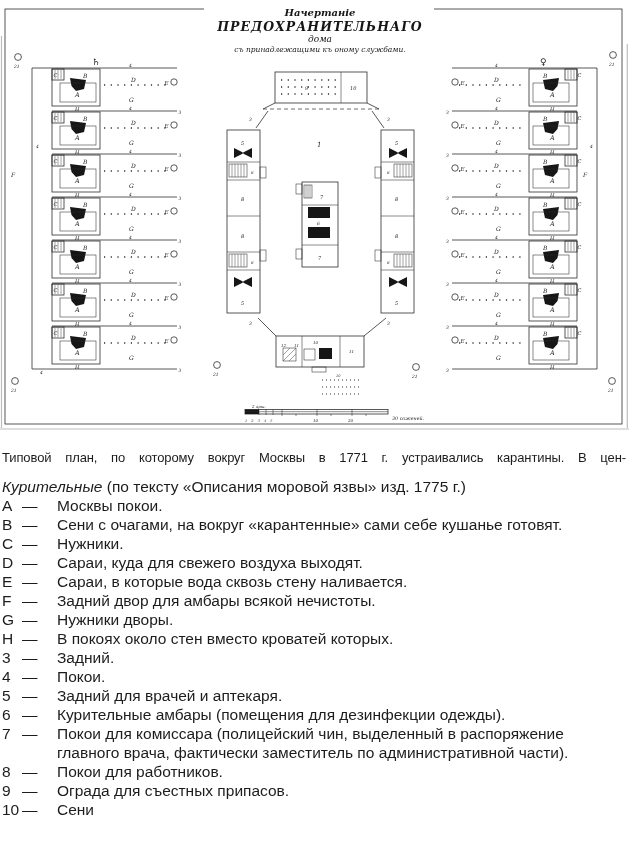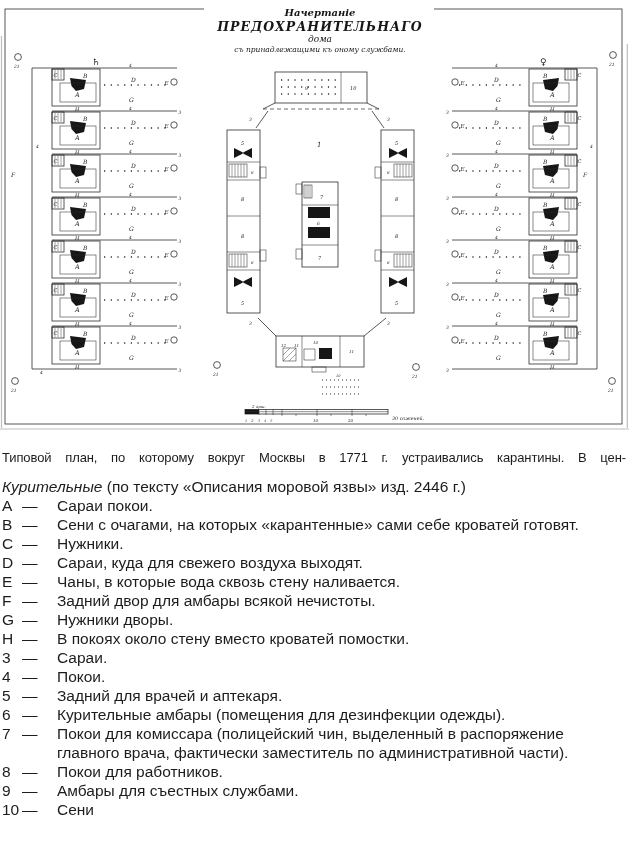--- a/index.html
+++ b/index.html
@@ -243,66 +243,66 @@
     <text class="lbl" x="392" y="420" font-size="4.8">30 саженей.</text>
   </g>
 </svg>
 </div>
 
 <div class="caption">
   <div class="cap-line">Типовой план, по которому вокруг Москвы в 1771 г. устраивались карантины. В цен-</div>
 </div>
 
 <div class="legend">
-  <div class="lhead"><span class="it">Курительные</span><span> (по тексту «Описания моровой язвы» изд. 2446 г.)</span></div>
+  <div class="lhead"><span class="it">Курительные</span><span> (по тексту «Описания моровой язвы» изд. 1775 г.)</span></div>
 
   <div class="lrow">
       <span class="lk">A</span>
       <span class="ld">—</span>
-      <span class="lt">Сараи покои.</span>
+      <span class="lt">Москвы покои.</span>
     </div>
   <div class="lrow">
       <span class="lk">B</span>
       <span class="ld">—</span>
-      <span class="lt">Сени с очагами, на которых «карантенные» сами себе кроватей готовят.</span>
+      <span class="lt">Сени с очагами, на вокруг «карантенные» сами себе кушанье готовят.</span>
     </div>
   <div class="lrow">
       <span class="lk">C</span>
       <span class="ld">—</span>
       <span class="lt">Нужники.</span>
     </div>
   <div class="lrow">
       <span class="lk">D</span>
       <span class="ld">—</span>
       <span class="lt">Сараи, куда для свежего воздуха выходят.</span>
     </div>
   <div class="lrow">
       <span class="lk">E</span>
       <span class="ld">—</span>
-      <span class="lt">Чаны, в которые вода сквозь стену наливается.</span>
+      <span class="lt">Сараи, в которые вода сквозь стену наливается.</span>
     </div>
   <div class="lrow">
       <span class="lk">F</span>
       <span class="ld">—</span>
       <span class="lt">Задний двор для амбары всякой нечистоты.</span>
     </div>
   <div class="lrow">
       <span class="lk">G</span>
       <span class="ld">—</span>
       <span class="lt">Нужники дворы.</span>
     </div>
   <div class="lrow">
       <span class="lk">H</span>
       <span class="ld">—</span>
-      <span class="lt">В покоях около стену вместо кроватей помостки.</span>
+      <span class="lt">В покоях около стен вместо кроватей которых.</span>
     </div>
   <div class="lrow">
       <span class="lk">3</span>
       <span class="ld">—</span>
-      <span class="lt">Сараи.</span>
+      <span class="lt">Задний.</span>
     </div>
   <div class="lrow">
       <span class="lk">4</span>
       <span class="ld">—</span>
       <span class="lt">Покои.</span>
     </div>
   <div class="lrow">
       <span class="lk">5</span>
       <span class="ld">—</span>
       <span class="lt">Задний для врачей и аптекаря.</span>
@@ -318,20 +318,20 @@
       <span class="lt">Покои для комиссара (полицейский чин, выделенный в распоряжение главного врача, фактически заместитель по административной части).</span>
     </div>
   <div class="lrow">
       <span class="lk">8</span>
       <span class="ld">—</span>
       <span class="lt">Покои для работников.</span>
     </div>
   <div class="lrow">
       <span class="lk">9</span>
       <span class="ld">—</span>
-      <span class="lt">Амбары для съестных службами.</span>
+      <span class="lt">Ограда для съестных припасов.</span>
     </div>
   <div class="lrow">
       <span class="lk">10</span>
       <span class="ld">—</span>
       <span class="lt">Сени</span>
     </div>
 </div>
 
 </body></html>

